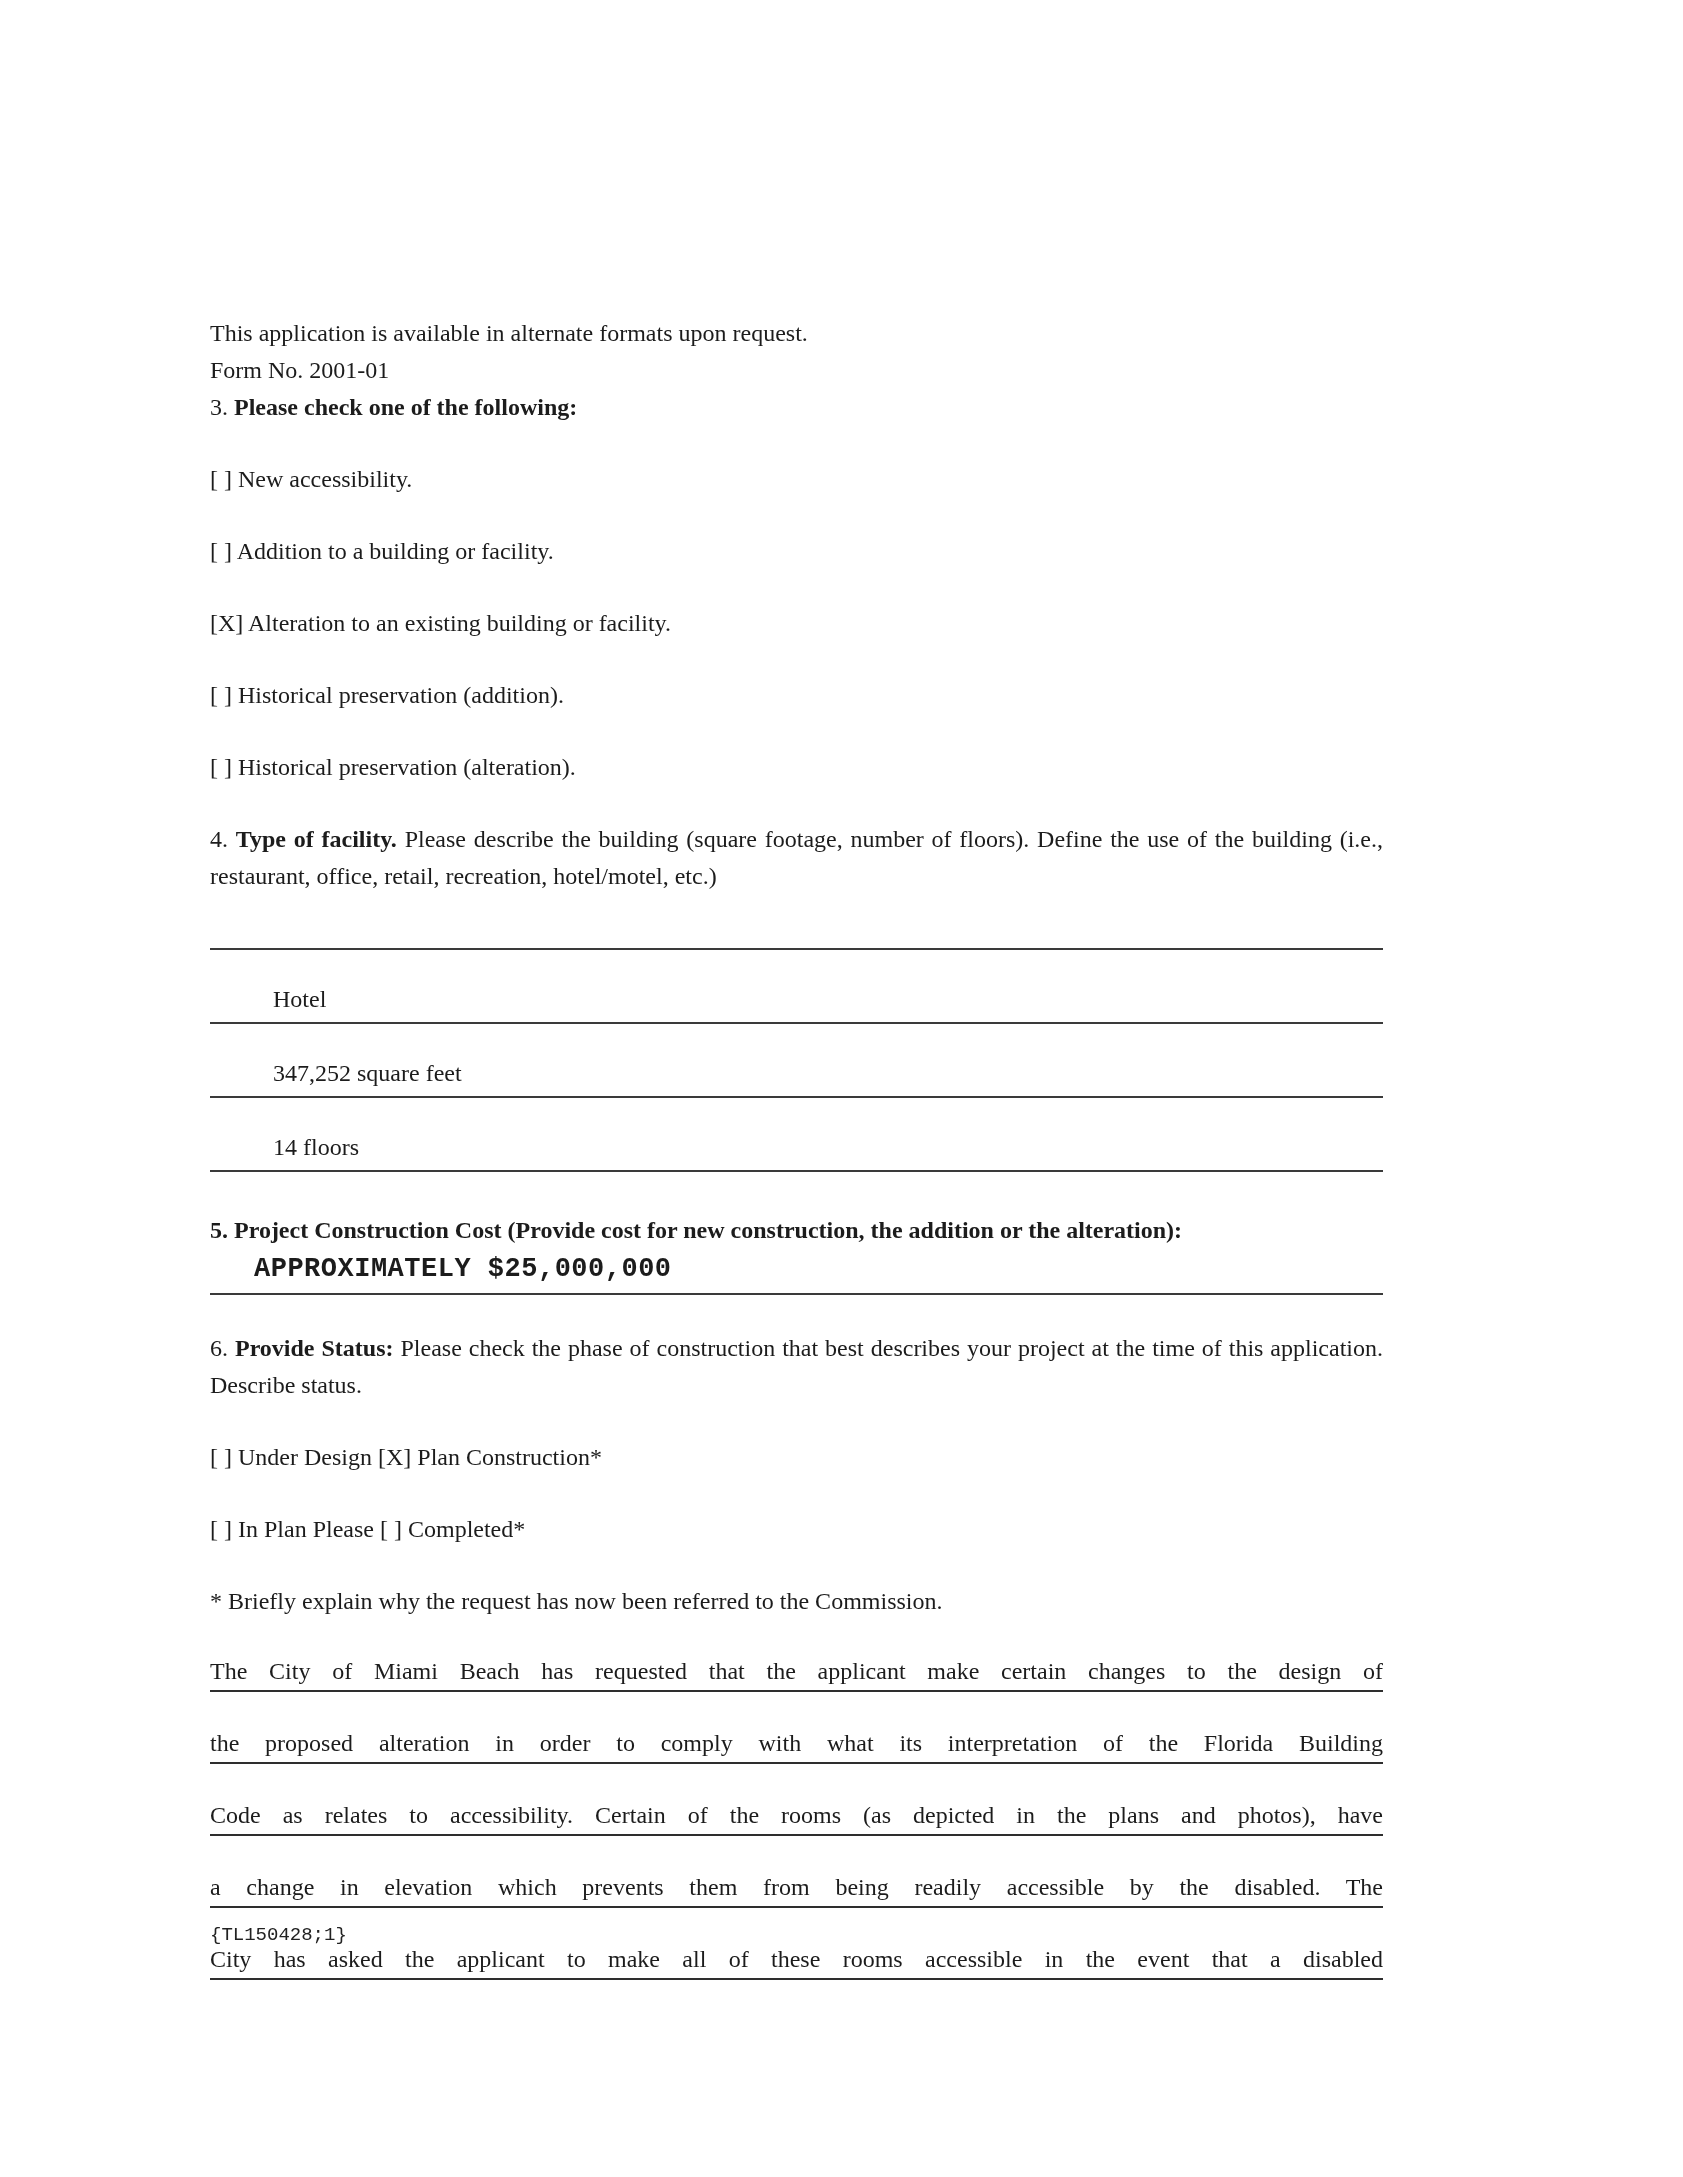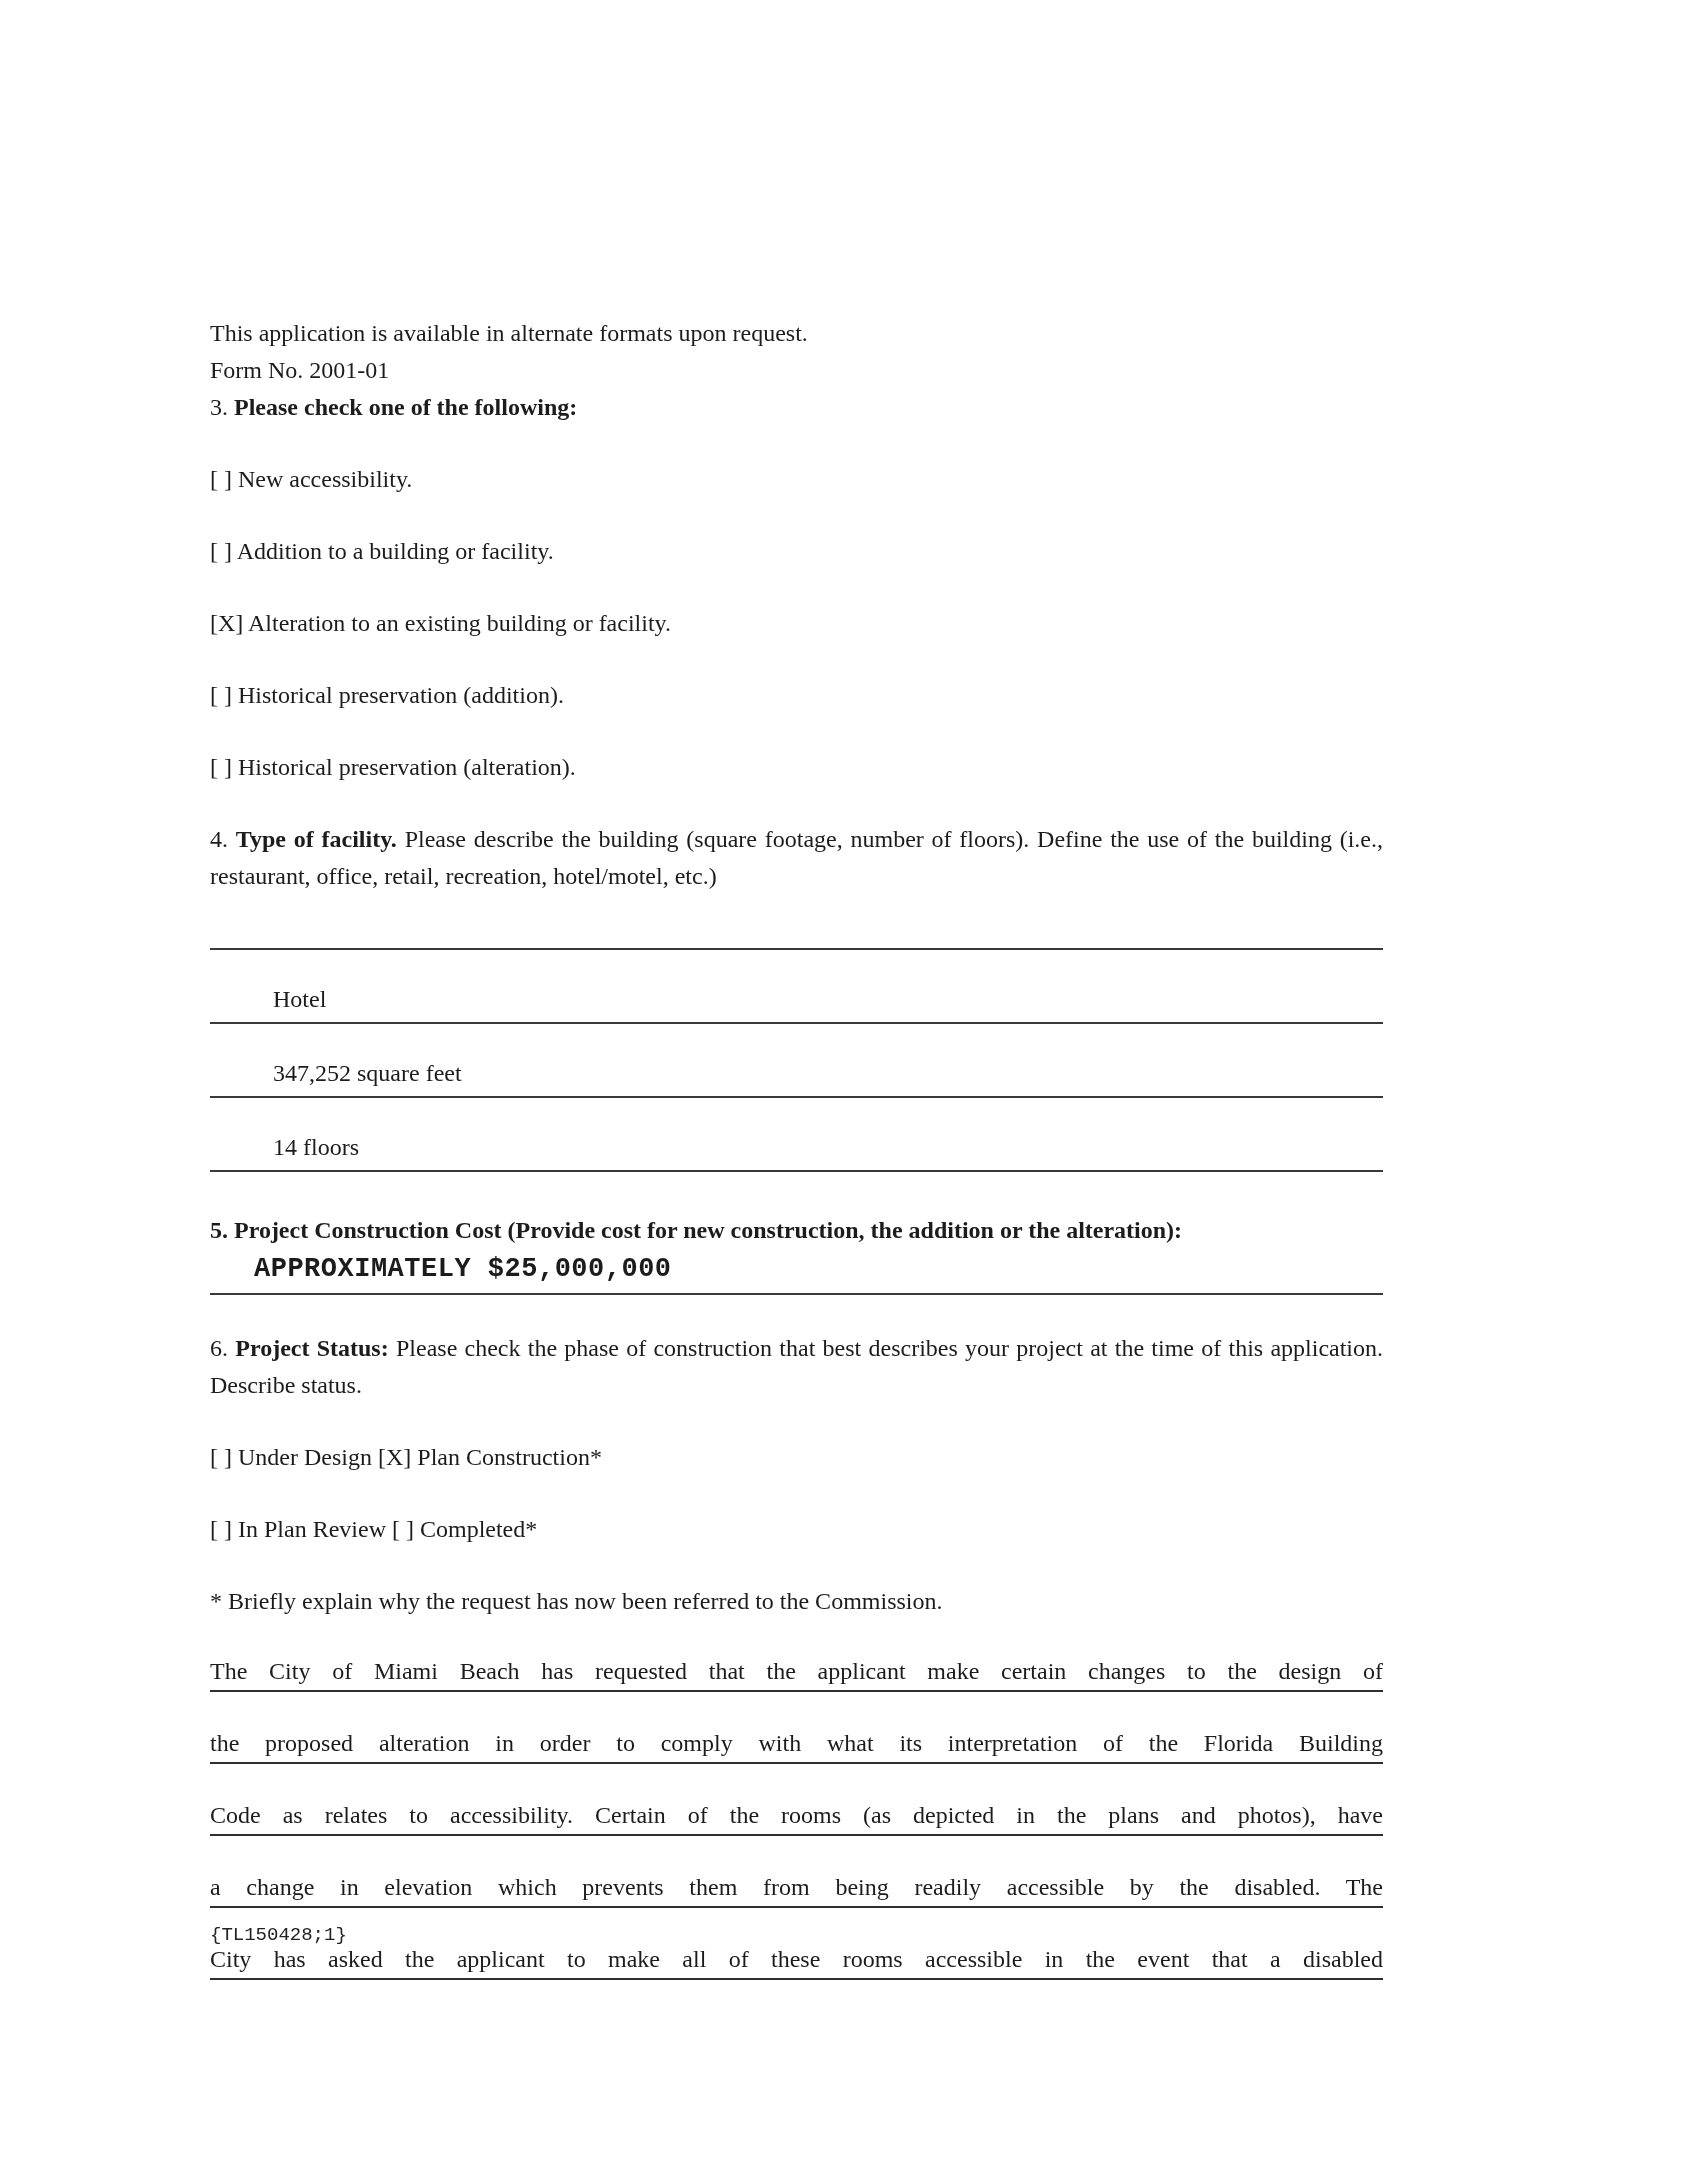--- a/index.html
+++ b/index.html
@@ -106,25 +106,25 @@
     <div class="blank-rule"></div>
 
     <div class="answer-line">Hotel</div>
     <div class="answer-line">347,252 square feet</div>
     <div class="answer-line">14 floors</div>
 
     <p class="para sec5-heading"><span class="bold">5.</span> <b>Project Construction Cost (Provide cost for new construction, the addition or the alteration):</b></p>
 
     <div class="cost-line">APPROXIMATELY $25,000,000</div>
 
-    <p class="para sec-heading justify"><span>6.</span> <b>Project Status:</b> <span>Please check the phase of construction that best describes your project at the time of this application. Describe status.</span></p>
+    <p class="para sec-heading justify"><span>6.</span> <b>Provide Status:</b> <span>Please check the phase of construction that best describes your project at the time of this application. Describe status.</span></p>
 
     <div class="status-row"><span>[ ]</span> <span>Under Design</span> <span>[X]</span> <span>Plan Construction*</span></div>
 
-    <div class="status-row"><span>[ ]</span> <span>In Plan Review</span> <span>[ ]</span> <span>Completed*</span></div>
+    <div class="status-row"><span>[ ]</span> <span>In Plan Please</span> <span>[ ]</span> <span>Completed*</span></div>
 
     <p class="para note">* Briefly explain why the request has now been referred to the Commission.</p>
 
     <div class="exp-line">The City of Miami Beach has requested that the applicant make certain changes to the design of</div>
     <div class="exp-line">the proposed alteration in order to comply with what its interpretation of the Florida Building</div>
     <div class="exp-line">Code as relates to accessibility.  Certain of the rooms (as depicted in the plans and photos), have</div>
     <div class="exp-line">a change in elevation which prevents them from being readily accessible by the disabled.  The</div>
     <div class="exp-line">City has asked the applicant to make all of these rooms accessible in the event that a disabled</div>
 
   </div>

